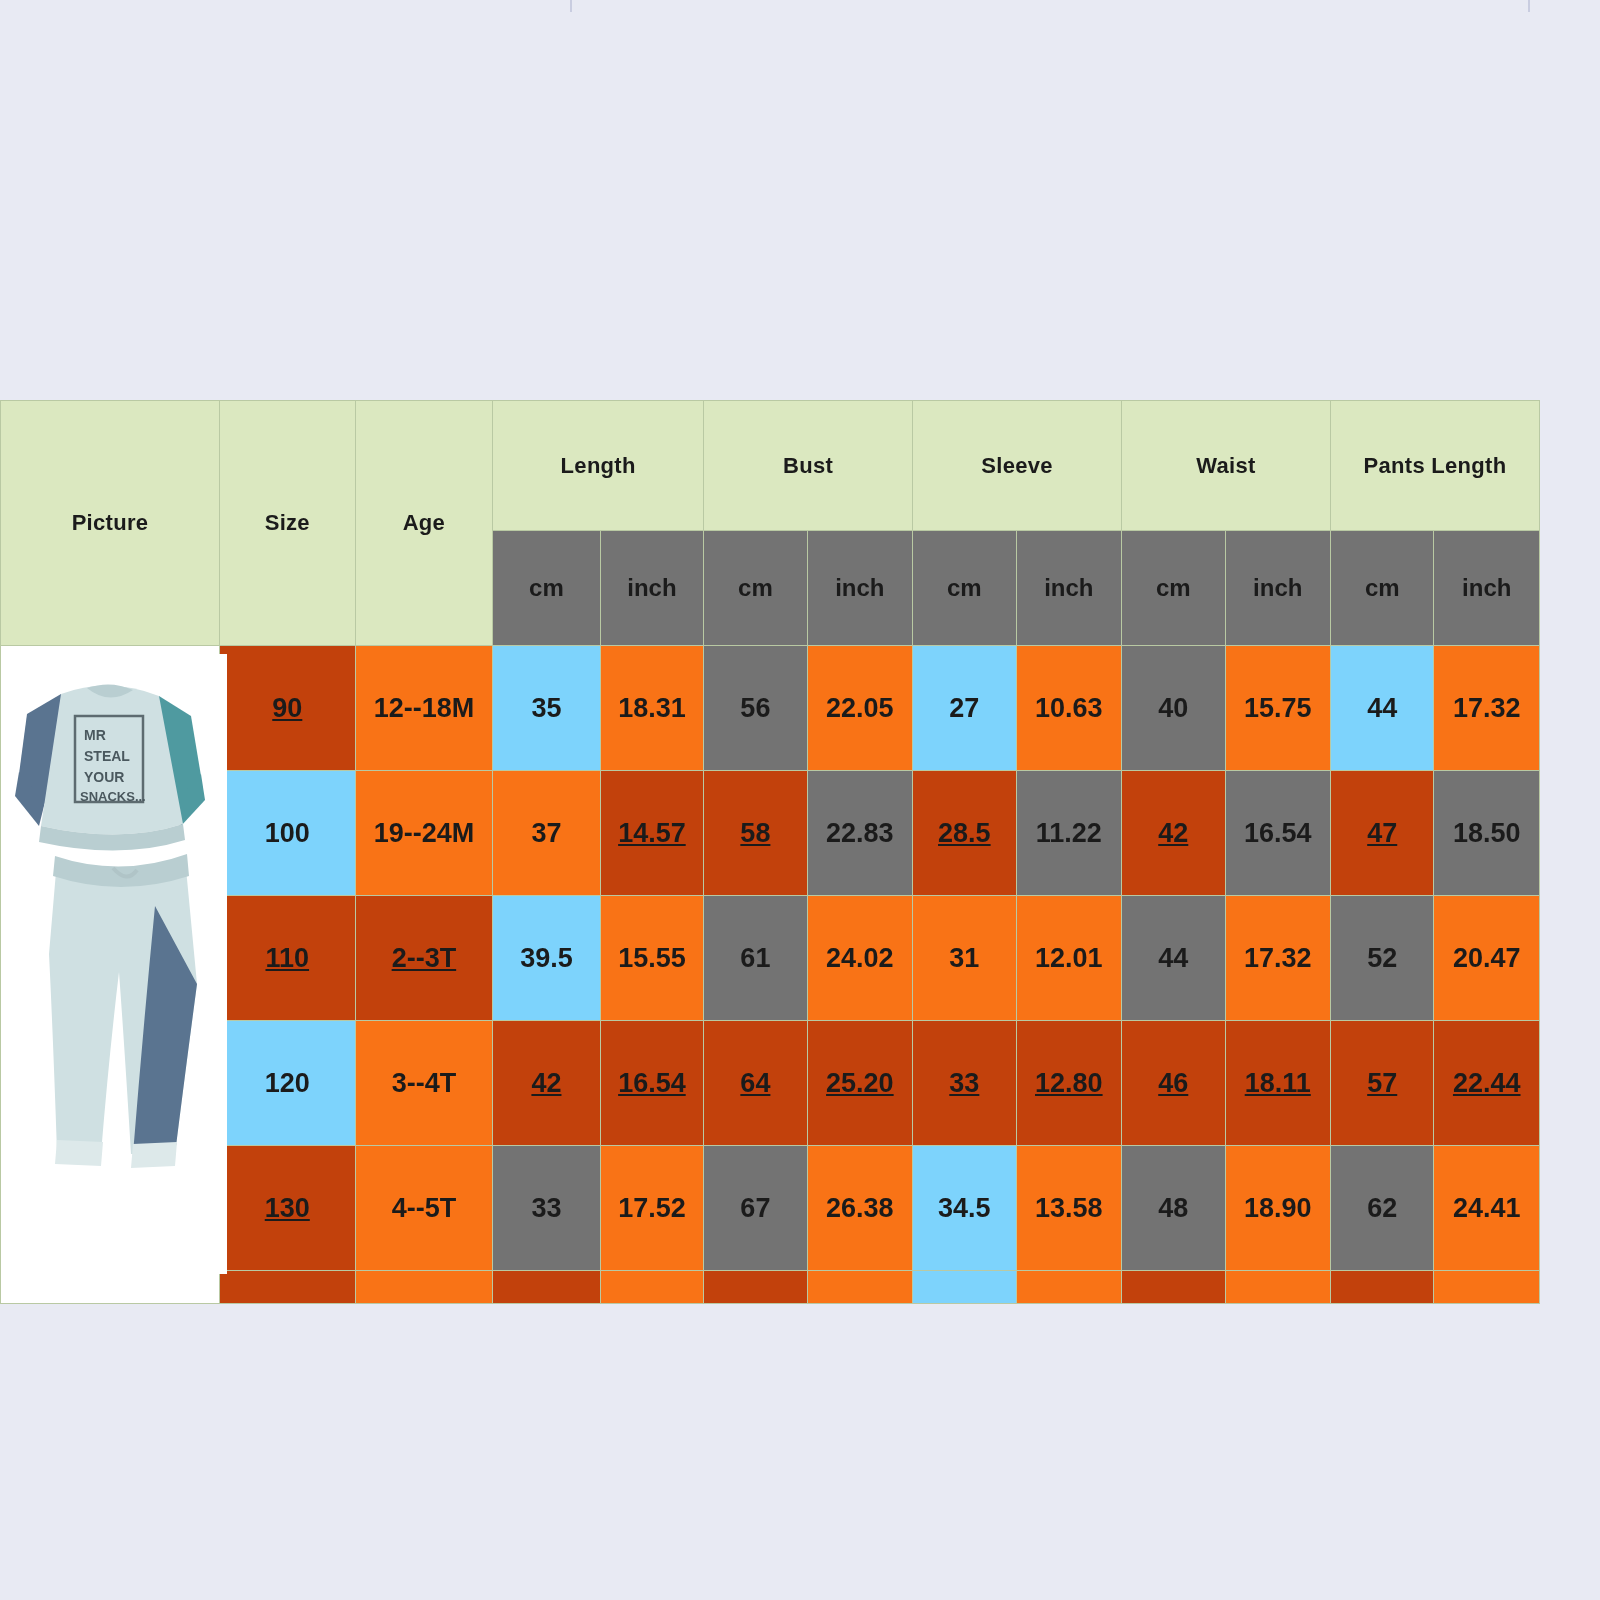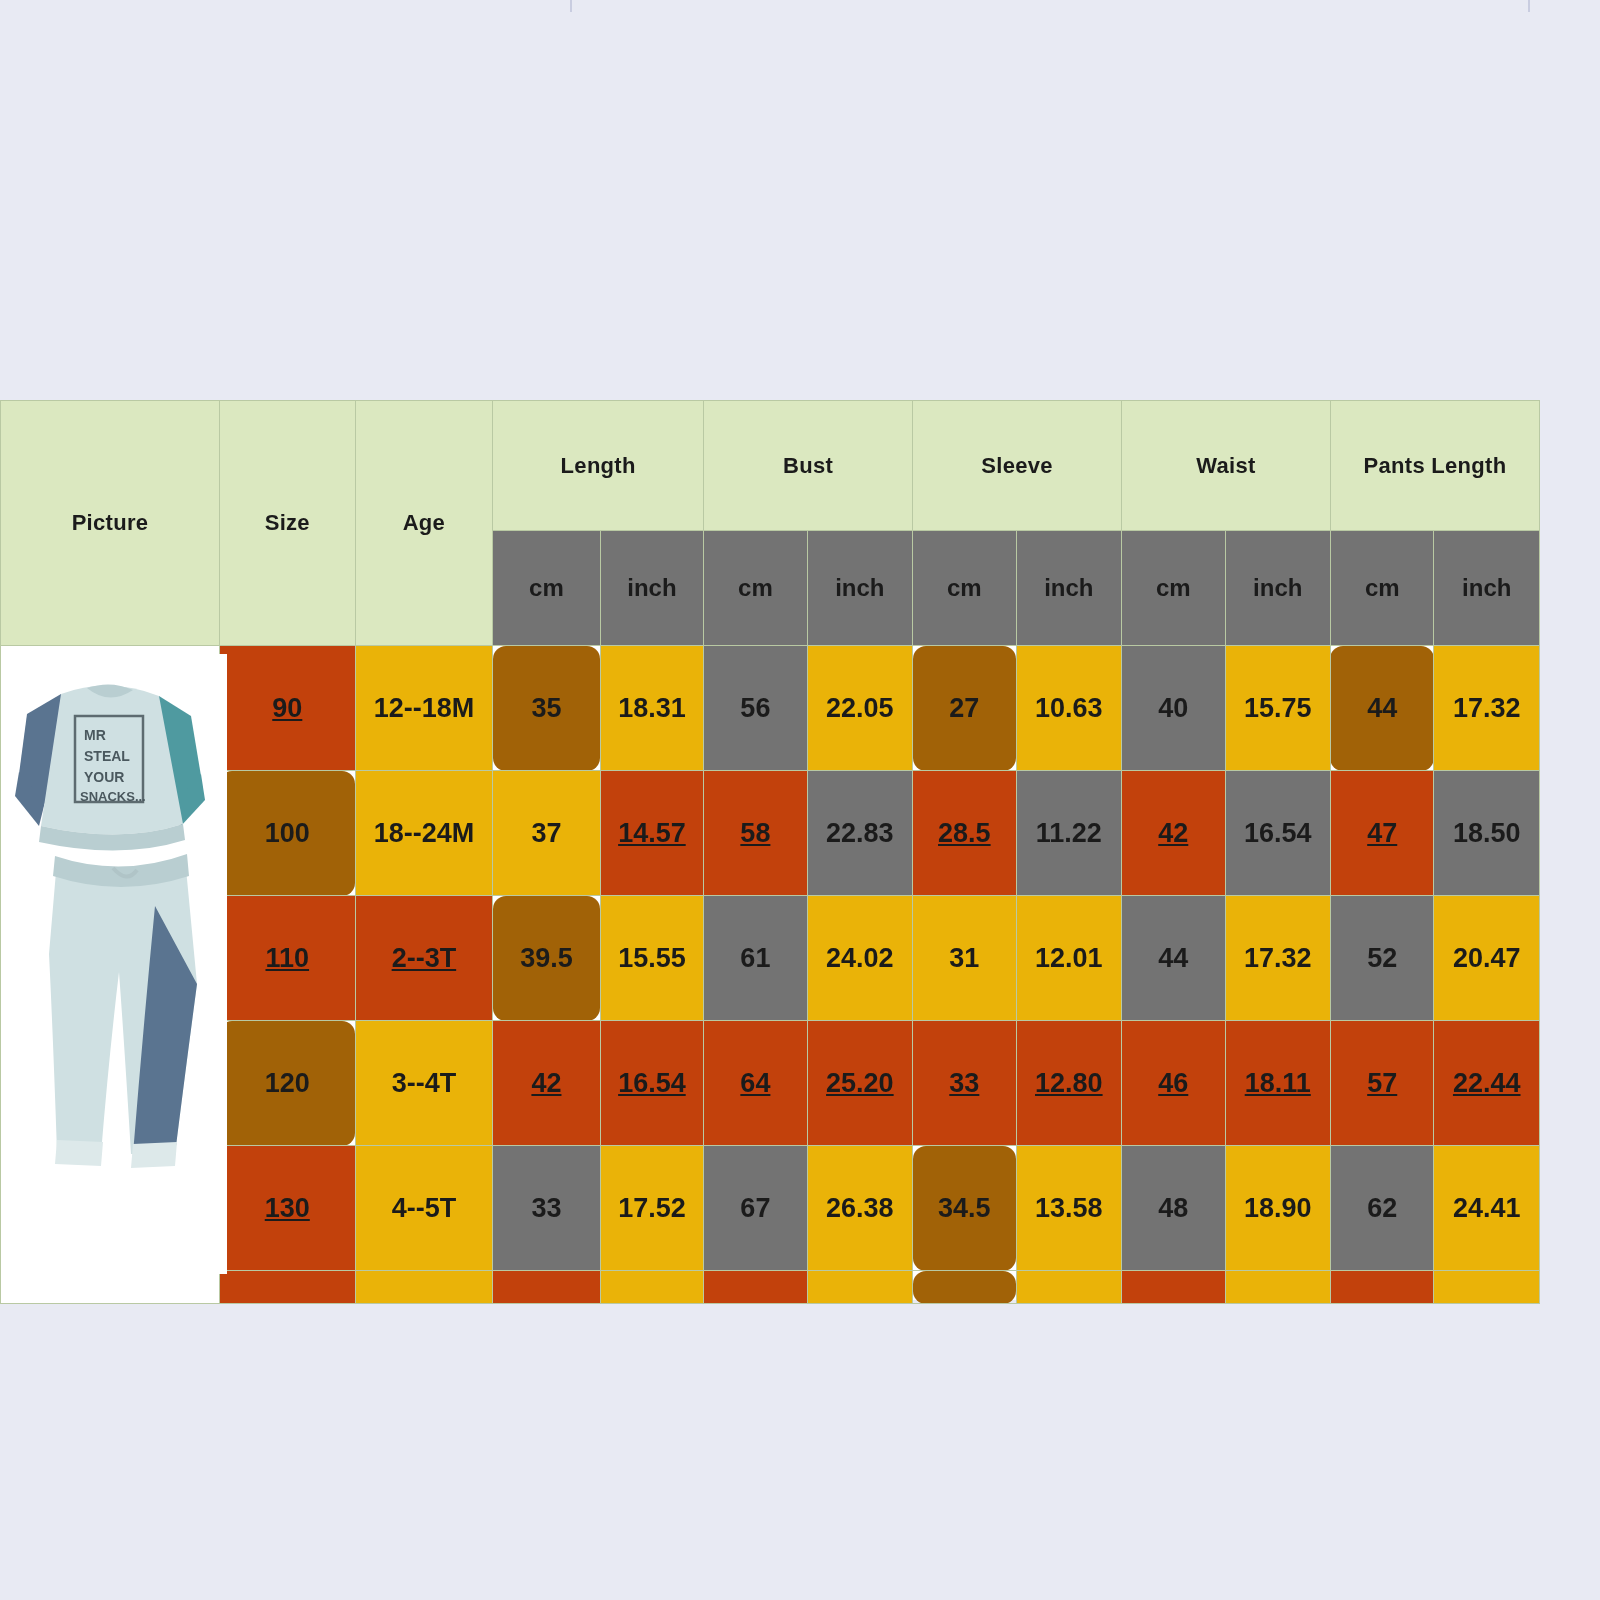--- a/index.html
+++ b/index.html
@@ -62,24 +62,24 @@
     font-weight: normal;
   }
   .hdr-main {
     height: 130px;
   }
   .hdr-row2 {
     height: 115px;
   }
 
   
-  .c-a { background: #eab308; }
+  .c-a { background: #f97316; }
   .c-b { background: #c2410c; text-decoration: underline; }
   .c-c { background: #737373; }
-  .c-d { background: #a16207; border-radius: 13px; }
+  .c-d { background: #7dd3fc; }
 
   .body-row td {
     height: 122px;
     font-size: 27px;
   }
 
   .pic-cell {
     background: #ffffff;
     padding: 8px;
     width: 218px;
@@ -201,21 +201,21 @@
         <td class="c-d">27</td>
         <td class="c-a">10.63</td>
         <td class="c-c">40</td>
         <td class="c-a">15.75</td>
         <td class="c-d">44</td>
         <td class="c-a">17.32</td>
       </tr>
 
       <tr class="body-row">
         <td class="c-d">100</td>
-        <td class="c-a">18--24M</td>
+        <td class="c-a">19--24M</td>
         <td class="c-a">37</td>
         <td class="c-b">14.57</td>
         <td class="c-b">58</td>
         <td class="c-c">22.83</td>
         <td class="c-b">28.5</td>
         <td class="c-c">11.22</td>
         <td class="c-b">42</td>
         <td class="c-c">16.54</td>
         <td class="c-b">47</td>
         <td class="c-c">18.50</td>

